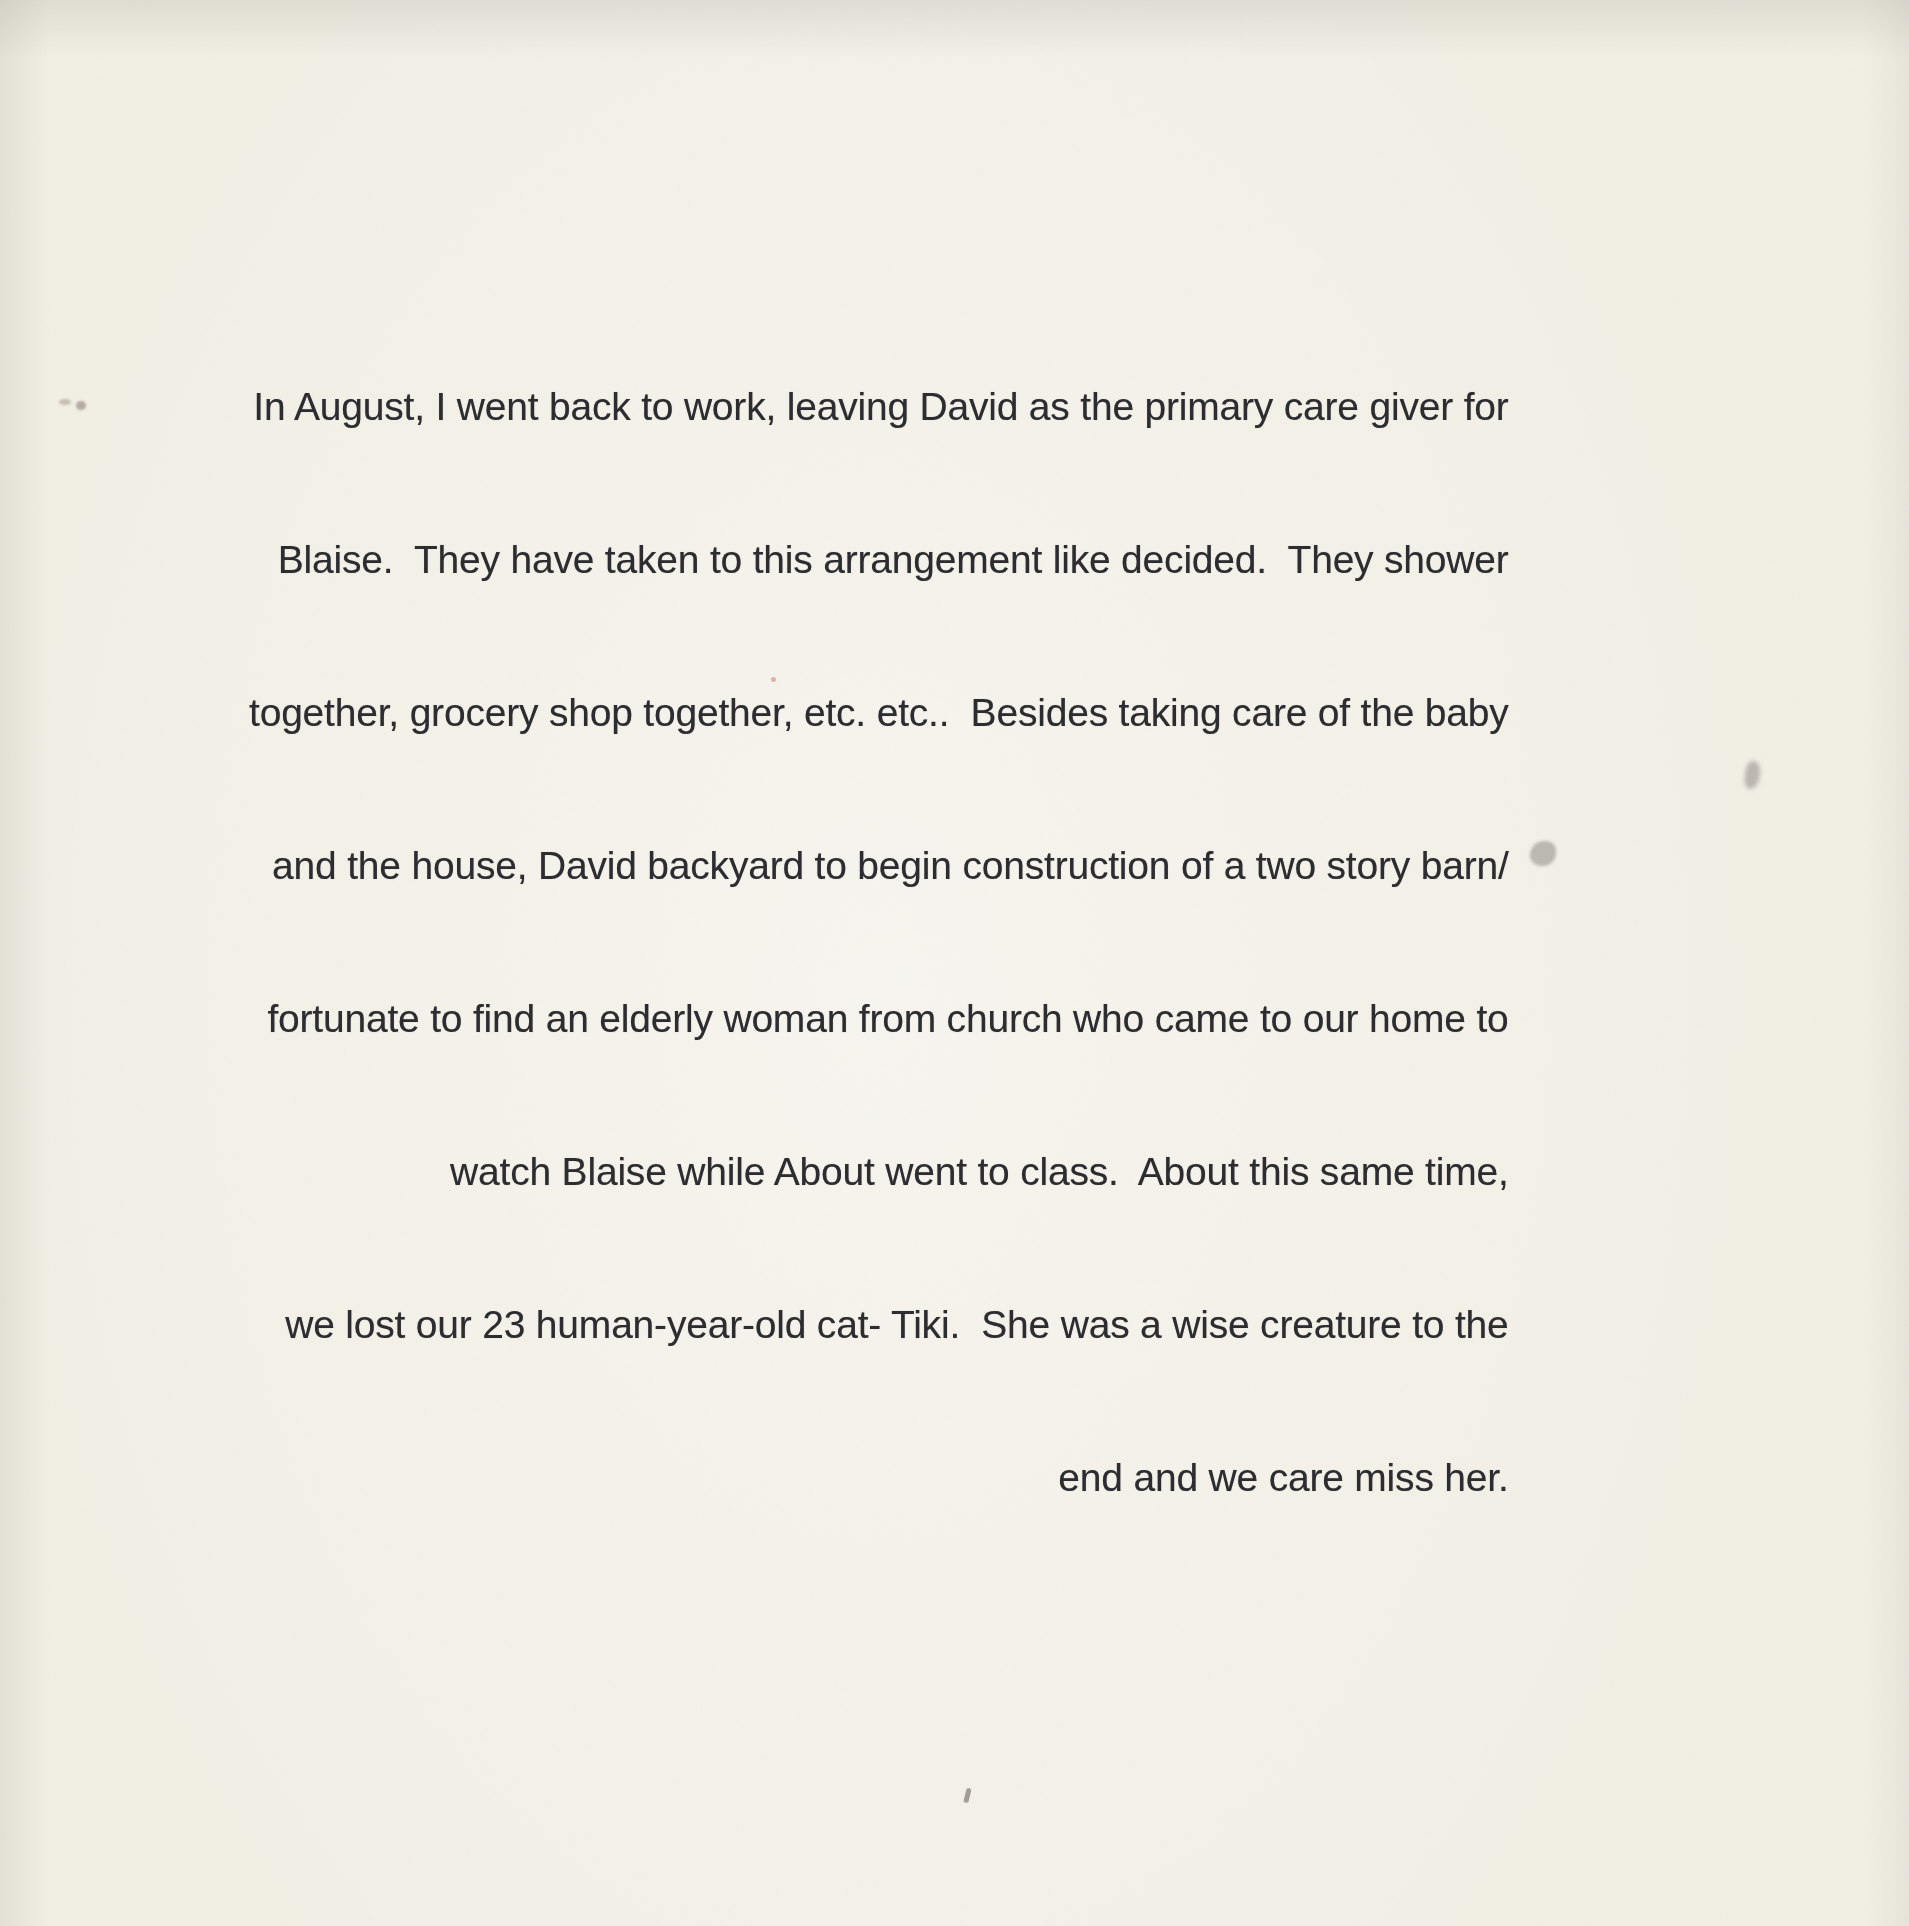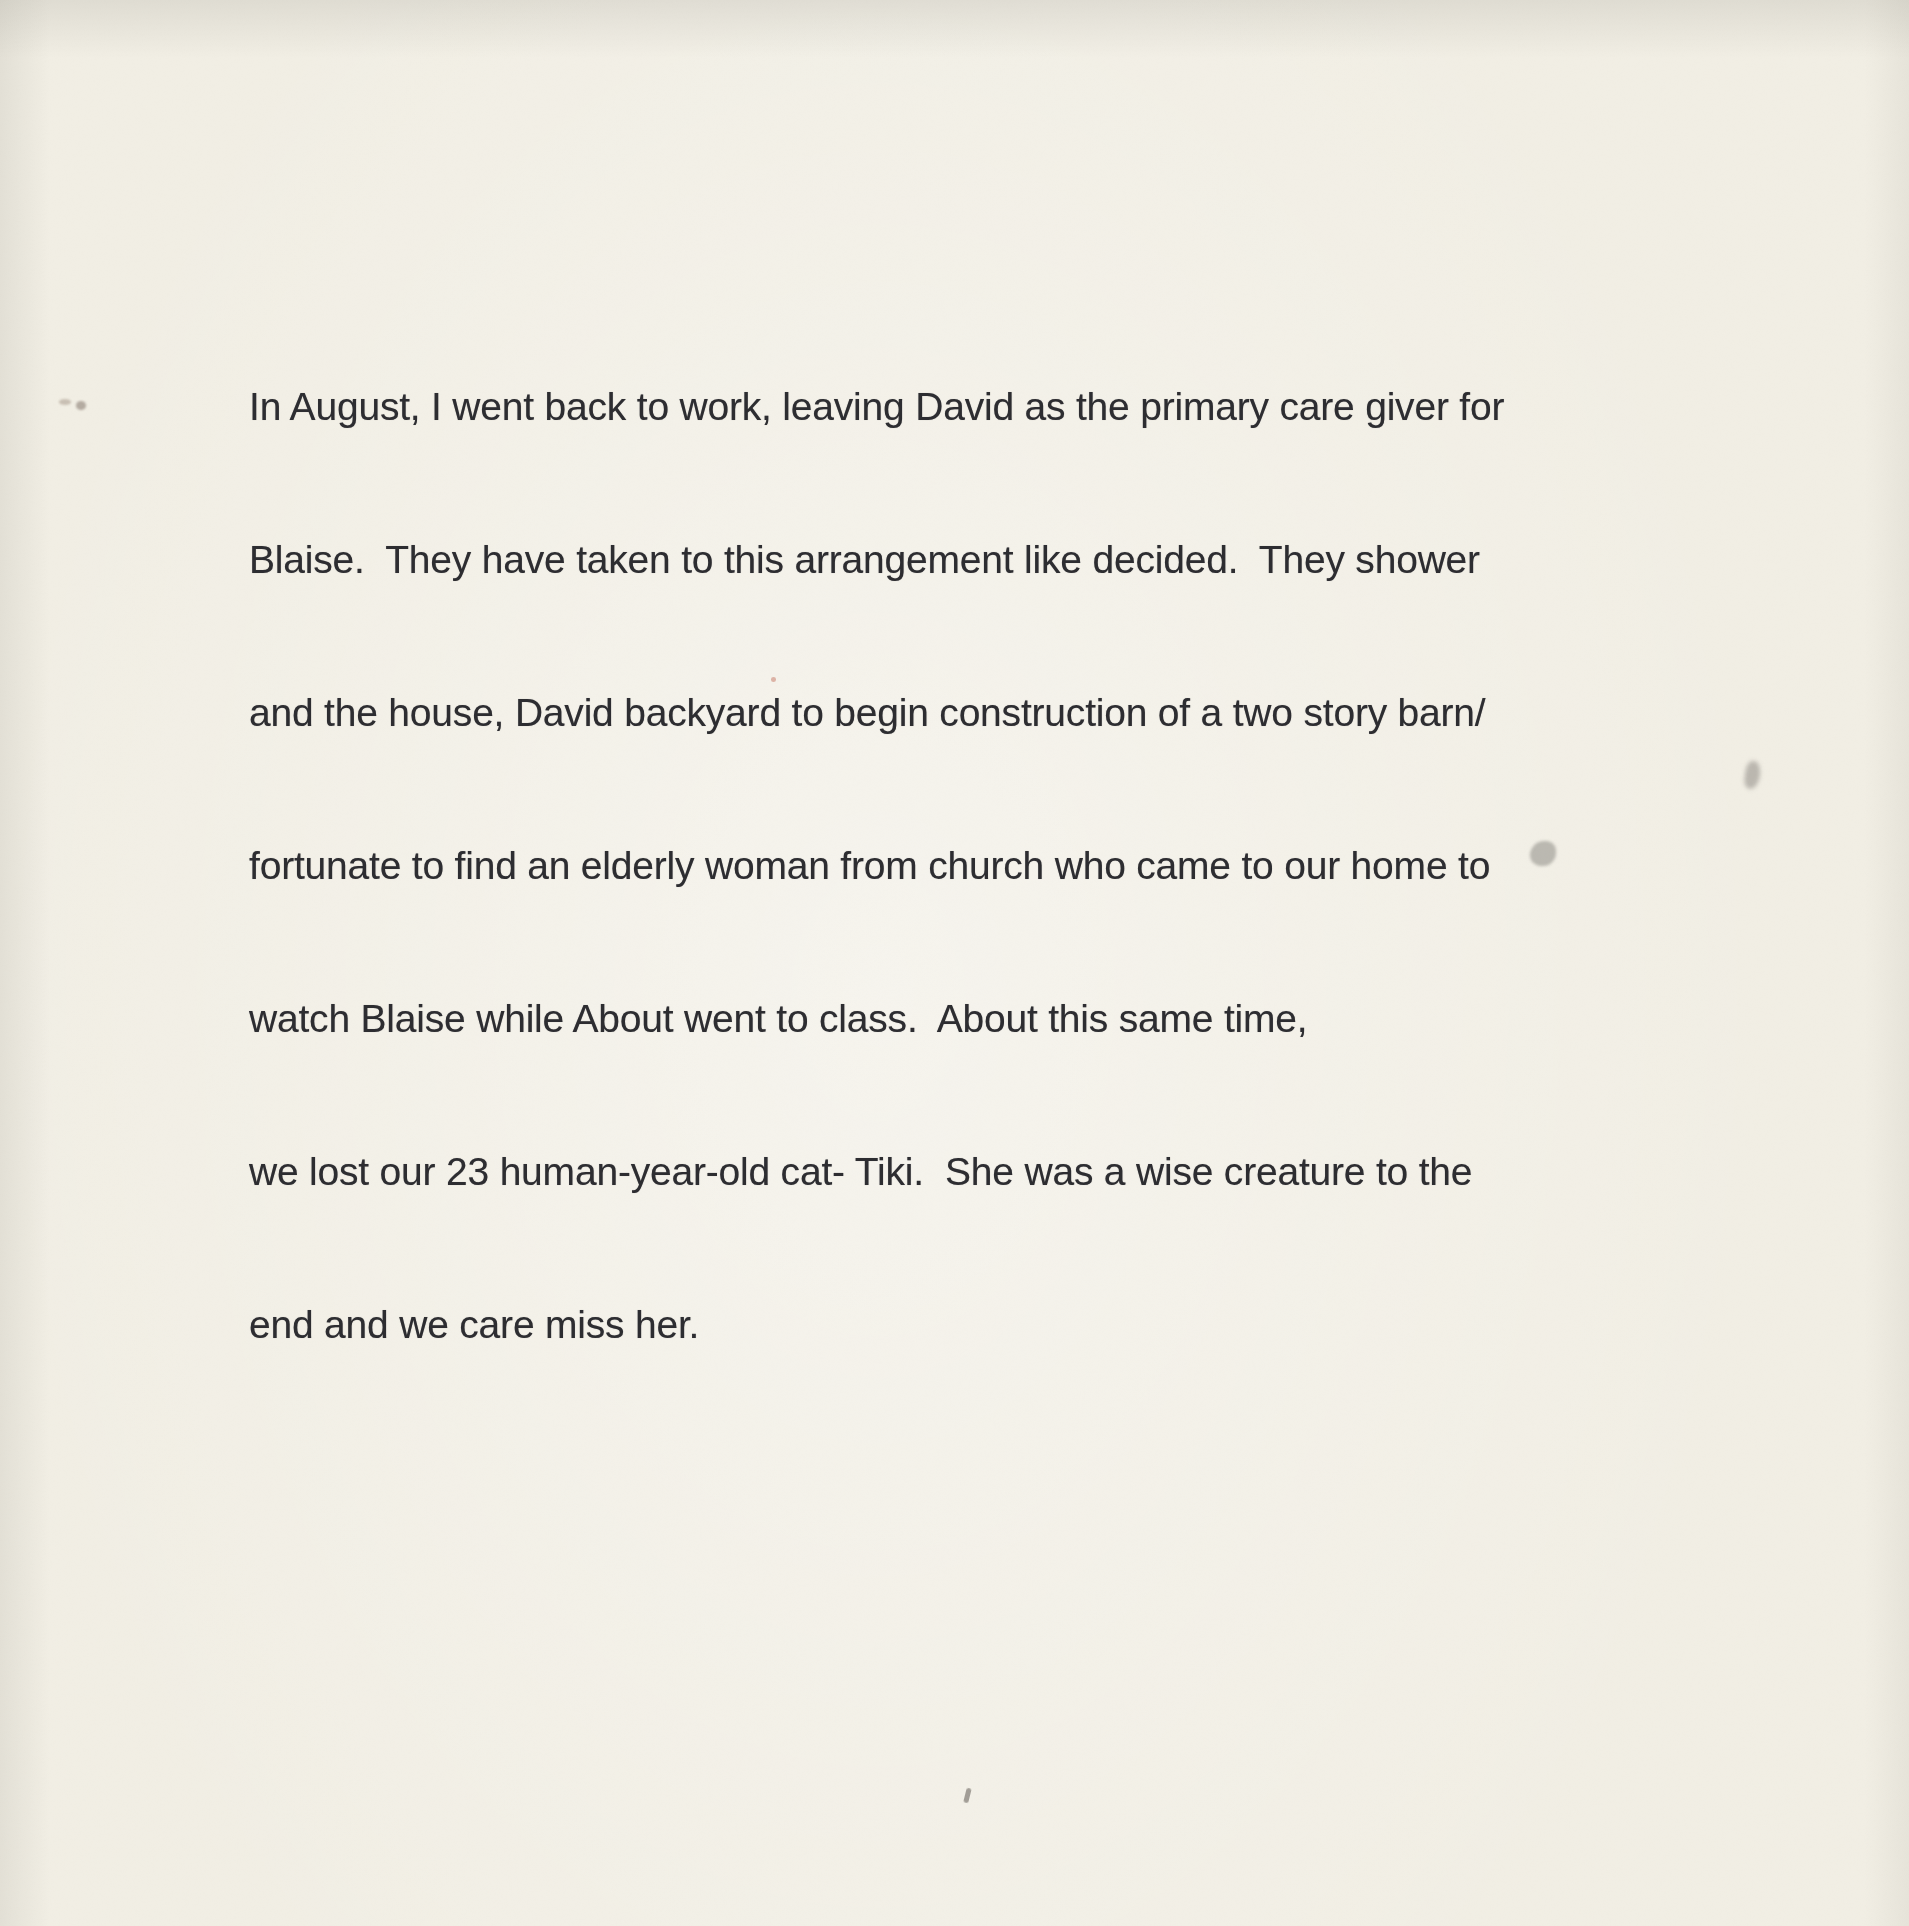--- a/index.html
+++ b/index.html
@@ -41,21 +41,21 @@
     left: 249px;
     top: 126px;
     font-size: 39px;
     line-height: 51px;
     letter-spacing: -0.2px;
     color: var(--ink, #2d2d31);
     white-space: pre;
     text-shadow: 0 0 0.8px rgba(45,45,50,0.38);
   }
   .paragraph { margin: 0 0 51px 0; }
-  .paragraph:last-of-type { margin-bottom: 0; }
+  .paragraph:last-of-type { margin-bottom: 0; text-align: right; }
   .line { min-height: 51px; }
 
   
   .artifact { position: absolute; pointer-events: none; }
   .speck-a {
     left: 59px; top: 399px; width: 12.3px; height: 5.8px;
     background: rgba(140,122,108,0.40); border-radius: 50%;
     filter: blur(1.2px);
   }
   .speck-b {
@@ -99,20 +99,21 @@
     <rect width="4958" height="6458" filter="url(#paperNoise)"></rect>
   </svg>
 
   <div class="vignette"></div>
 
   <main class="letter">
 
     <section class="paragraph">
       <div class="line">In August, I went back to work, leaving David as the primary care giver for</div>
       <div class="line">Blaise.  They have taken to this arrangement like decided.  They shower</div>
+      <div class="line">together, grocery shop together, etc. etc..  Besides taking care of the baby</div>
       <div class="line">and the house, David backyard to begin construction of a two story barn/</div>
       <div class="line">fortunate to find an elderly woman from church who came to our home to</div>
       <div class="line">watch Blaise while About went to class.  About this same time,</div>
       <div class="line">we lost our 23 human-year-old cat- Tiki.  She was a wise creature to the</div>
       <div class="line">end and we care miss her.</div>
     </section>
 
     
 
     

